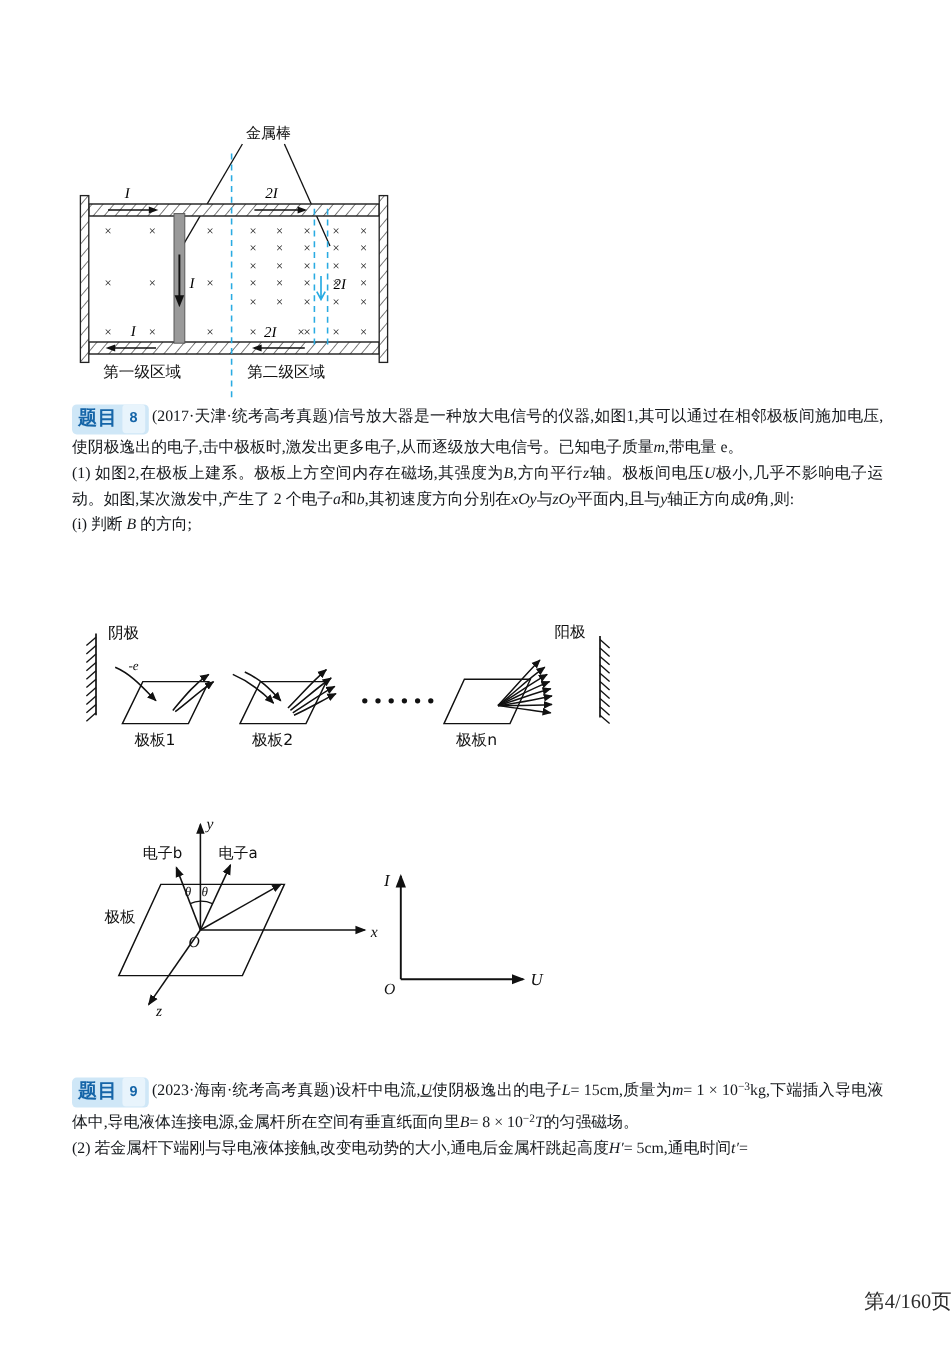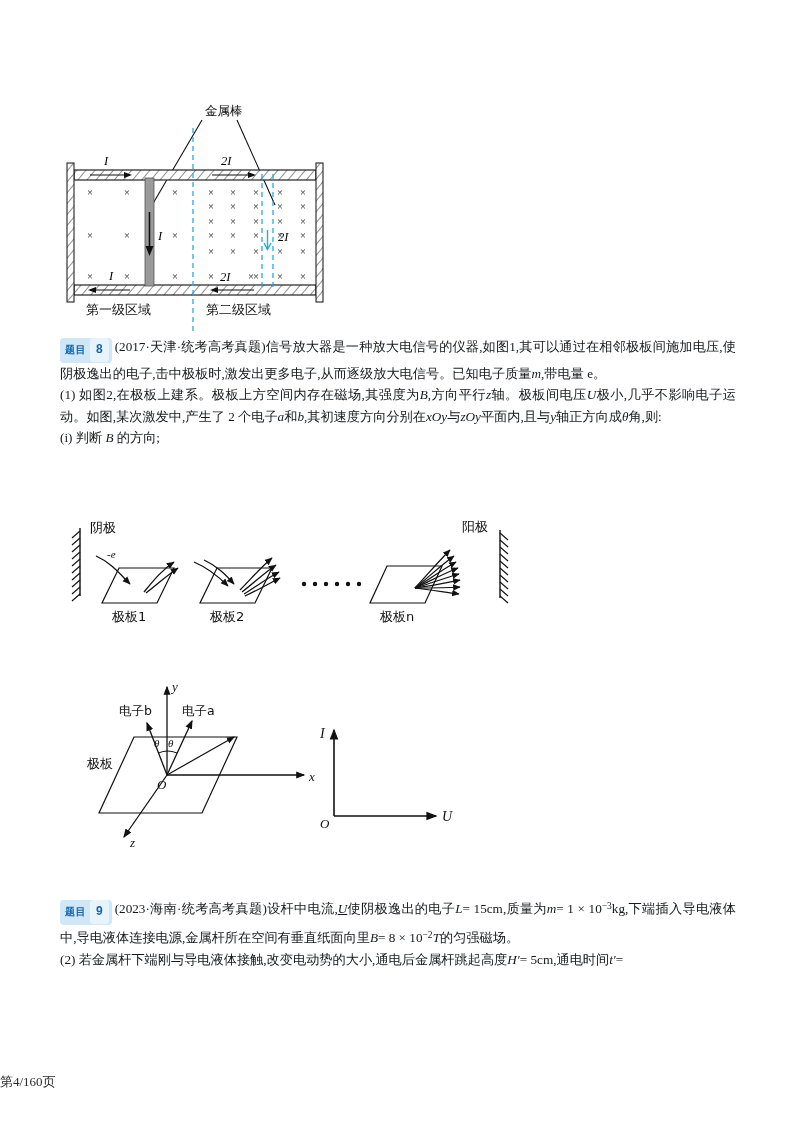--- a/index.html
+++ b/index.html
@@ -46,21 +46,21 @@
     align-items: center;
     background: #cfe7f7;
     border-radius: 4px;
     padding: 0px 3px 1px 3px;
     margin-right: 3px;
     vertical-align: -2px;
     font-family: "Liberation Sans", sans-serif;
   }
   .badge .bt {
     color: #1565a8;
-    font-size: 10px;
+    font-size: 16px;
     font-weight: 700;
     letter-spacing: 0.5px;
     padding: 0 2px;
   }
   .badge .bn {
     color: #1565a8;
     background: #e8f4fc;
     border-radius: 3px;
     font-size: 12px;
     font-weight: 700;
@@ -97,22 +97,22 @@
     width: 170px;
     height: 120px;
   }
 
   
   #footer {
     position: absolute;
     left: 0;
     right: 0;
     top: 1073px;
-    text-align: left;
-    font-size: 13px;
+    text-align: right;
+    font-size: 17px;
     color: #2b2b2b;
     font-family: "Liberation Serif", serif;
   }
 
   text { font-family: "Liberation Serif", serif; }
   .cjk { font-family: "DejaVu Sans", sans-serif; }
 </style>
 </head>
 <body>
 

